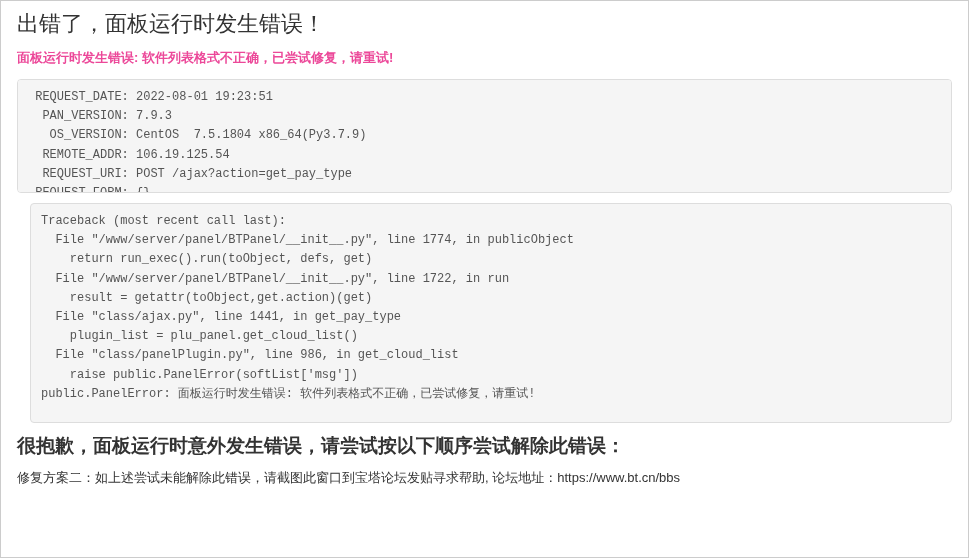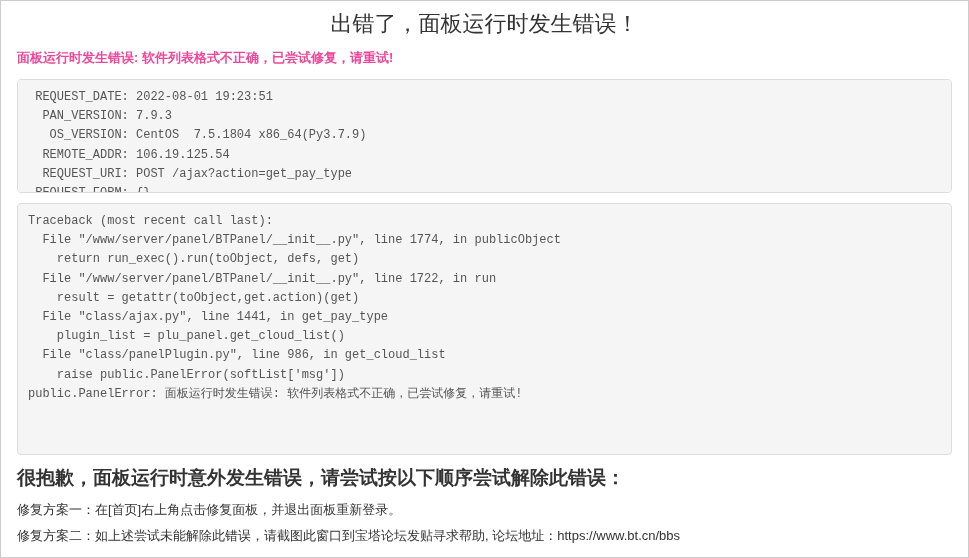--- a/index.html
+++ b/index.html
@@ -14,21 +14,20 @@
       height: 558px;
       overflow: hidden;
       border: 1px solid #ccc;
       padding: 8px 16px;
     }
     .title {
       font-size: 22px;
       font-weight: normal;
       color: #333;
       margin-bottom: 10px;
-      text-align: center;
     }
     .error-msg {
       color: #ec4899;
       font-size: 13px;
       font-weight: bold;
       margin-bottom: 12px;
     }
     .code-block {
       background: #f5f5f5;
       border: 1px solid #ddd;
@@ -40,23 +39,24 @@
       line-height: 1.6;
       color: #555;
       white-space: pre;
       overflow-y: auto;
       position: relative;
     }
     .request-block {
       height: 114px;
     }
     .traceback-block {
-      height: 252px;
+      height: 220px;
       white-space: pre;
       overflow-y: auto;
+      margin-left: 13px;
     }
     .request-block::-webkit-scrollbar,
     .traceback-block::-webkit-scrollbar {
       width: 10px;
     }
     .request-block::-webkit-scrollbar-track,
     .traceback-block::-webkit-scrollbar-track {
       background: #f1f1f1;
     }
     .request-block::-webkit-scrollbar-thumb,
@@ -99,15 +99,14 @@
   File "/www/server/panel/BTPanel/__init__.py", line 1722, in run
     result = getattr(toObject,get.action)(get)
   File "class/ajax.py", line 1441, in get_pay_type
     plugin_list = plu_panel.get_cloud_list()
   File "class/panelPlugin.py", line 986, in get_cloud_list
     raise public.PanelError(softList['msg'])
 public.PanelError: 面板运行时发生错误: 软件列表格式不正确，已尝试修复，请重试!</div>
 
 <div class="help-section">
   <div class="help-intro">很抱歉，面板运行时意外发生错误，请尝试按以下顺序尝试解除此错误：</div>
-  <div class="help-line">修复方案一：在[首页]右上角点击修复面板，并退出面板重新登录。</div>
   <div class="help-line">修复方案二：如上述尝试未能解除此错误，请截图此窗口到宝塔论坛发贴寻求帮助, 论坛地址：https://www.bt.cn/bbs</div>
 </div>
 
 </body></html>

